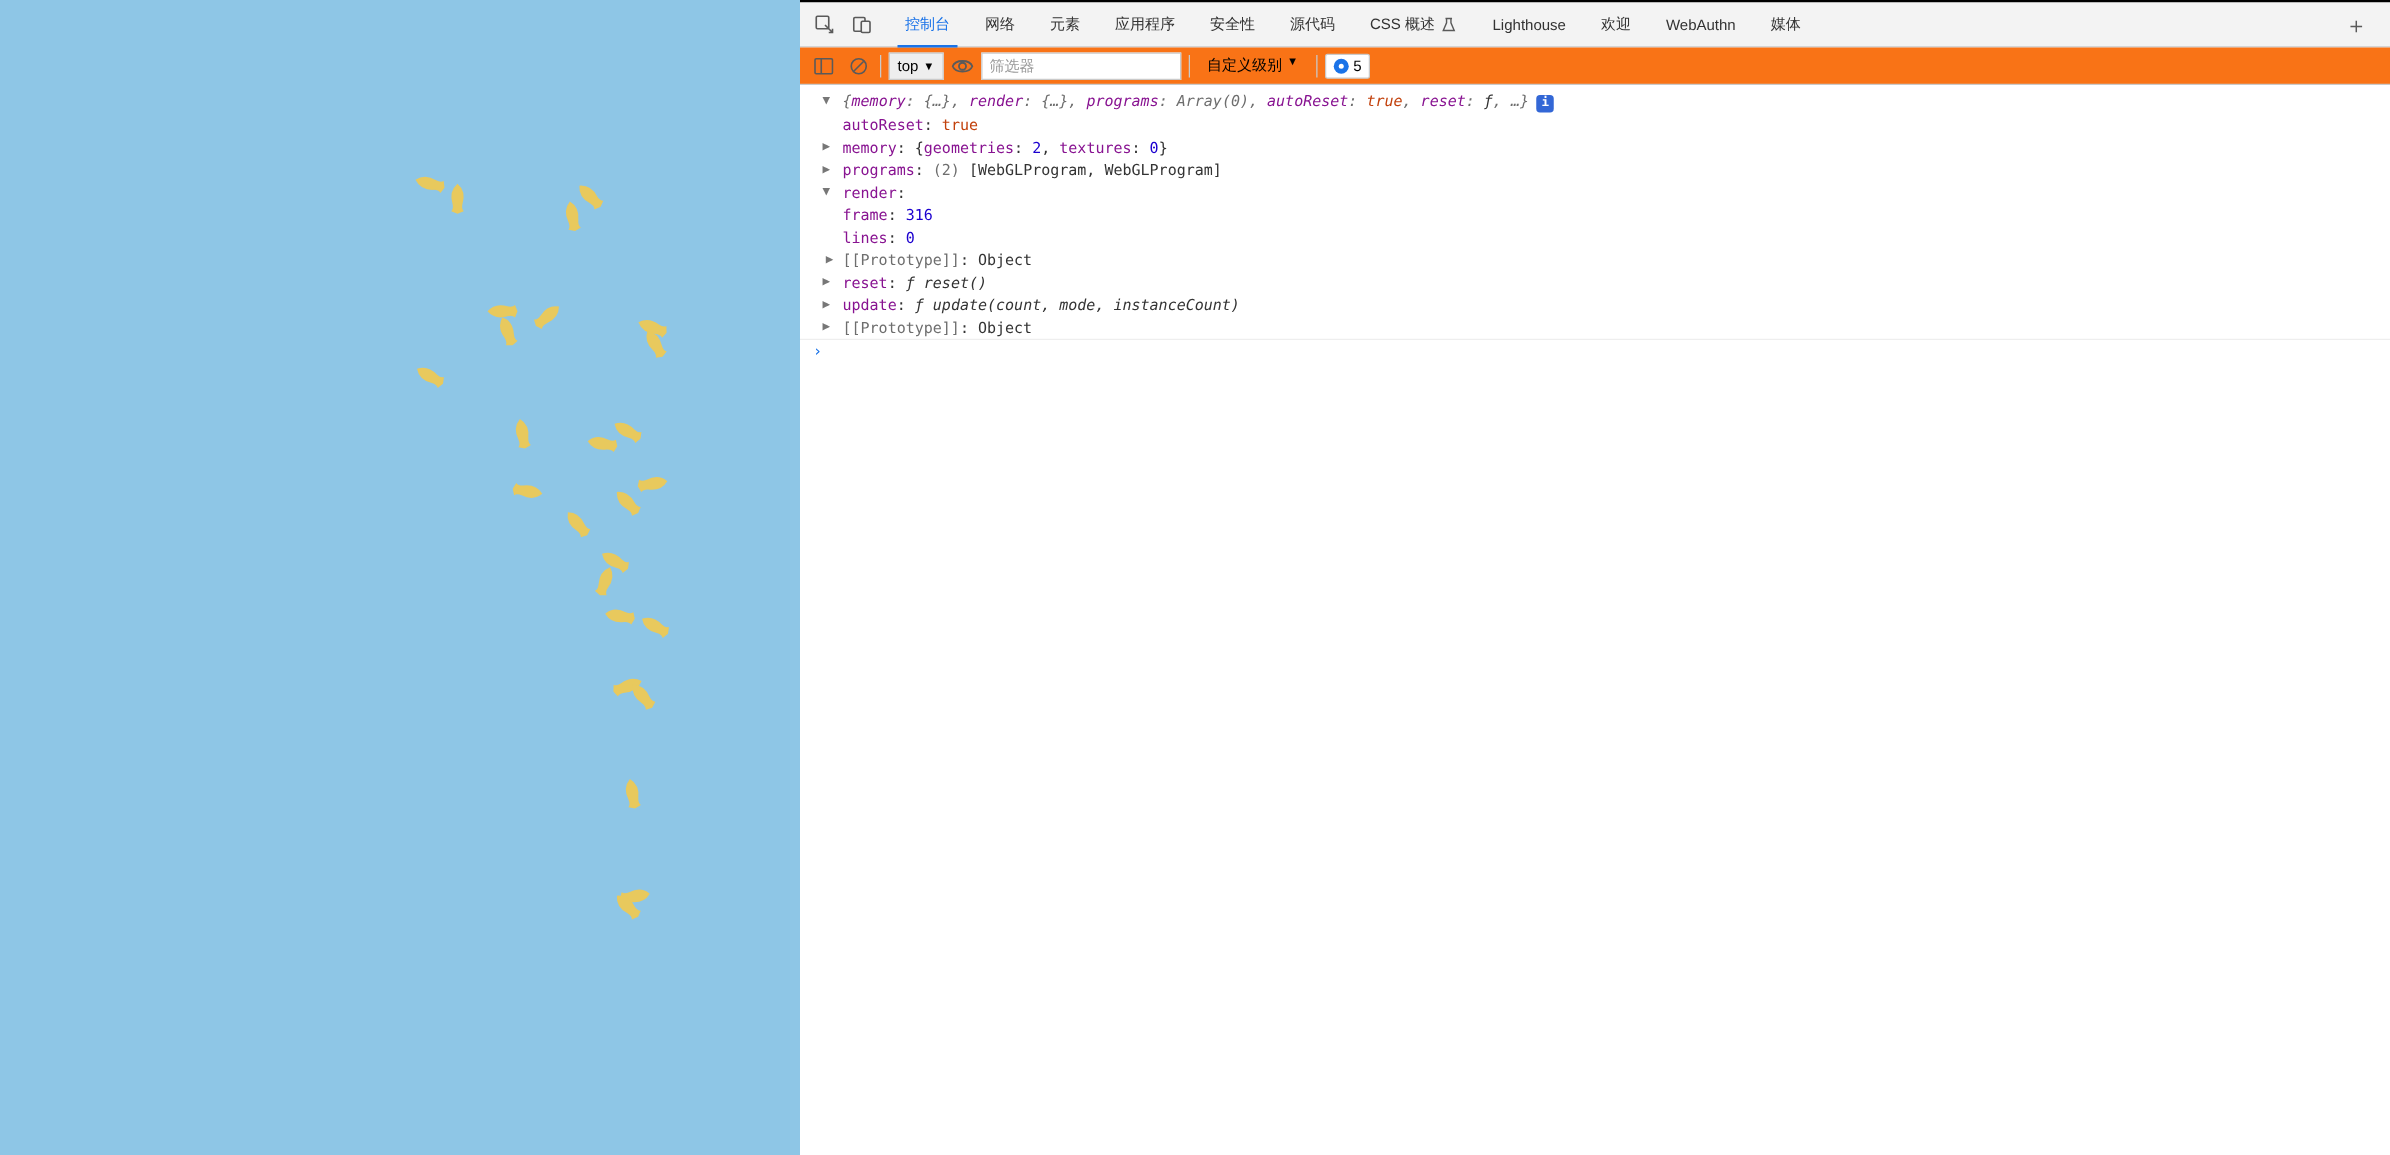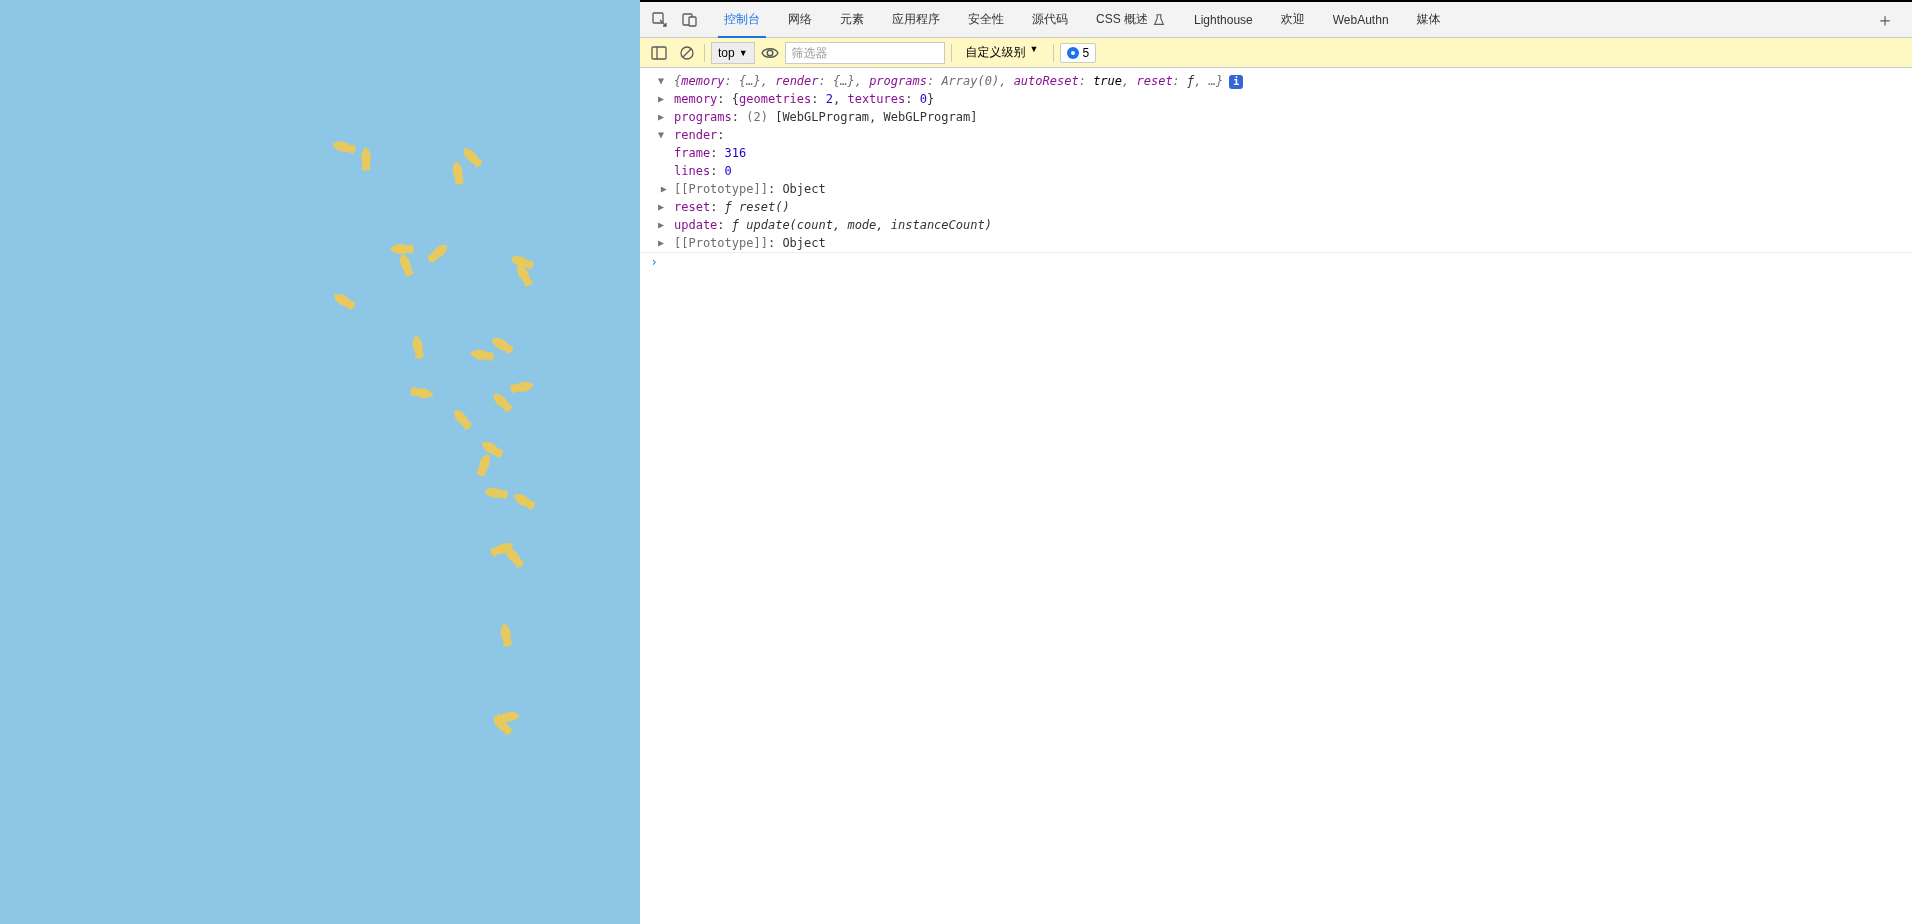--- a/index.html
+++ b/index.html
@@ -10,42 +10,42 @@
 .devtools { flex: 1; display: flex; flex-direction: column; background: #fff; border-top: 2px solid #000; }
 .tabs-bar { height: 36px; display: flex; align-items: center; border-bottom: 1px solid #cacaca; background: #f3f3f3; padding: 0 10px; gap: 2px; }
 .tab-icon { width: 20px; height: 20px; display: flex; align-items: center; justify-content: center; color: #5a5a5a; margin-right: 8px; }
 .tab-icon svg { width: 16px; height: 16px; }
 .tab { padding: 0 14px; height: 100%; display: flex; align-items: center; color: #333; cursor: default; position: relative; }
 .tab.active { color: #1a73e8; }
 .tab.active::after { content: ''; position: absolute; bottom: -1px; left: 8px; right: 8px; height: 2px; background: #1a73e8; }
 .tab-more { margin-left: auto; padding: 0 8px; color: #5a5a5a; font-size: 18px; }
 .tab-with-icon { display: flex; align-items: center; gap: 4px; }
 .flask-icon { width: 14px; height: 14px; }
-.toolbar { height: 30px; display: flex; align-items: center; border-bottom: 1px solid #cacaca; background: #fef9c3; padding: 0 8px; gap: 6px; }
+.toolbar { height: 30px; display: flex; align-items: center; border-bottom: 1px solid #cacaca; background: #f97316; padding: 0 8px; gap: 6px; }
 .toolbar-icon { width: 22px; height: 22px; display: flex; align-items: center; justify-content: center; color: #5a5a5a; }
 .toolbar-icon svg { width: 16px; height: 16px; }
 .vdiv { width: 1px; height: 18px; background: #cacaca; }
 .context-select { height: 22px; border: 1px solid #cacaca; background: #eee; padding: 0 6px; display: flex; align-items: center; gap: 4px; font-size: 12px; }
 .eye-icon { width: 18px; height: 18px; display: flex; align-items: center; justify-content: center; color: #5a5a5a; }
 .filter-input { height: 22px; border: 1px solid #cacaca; padding: 0 6px; width: 160px; font-size: 12px; background: #fff; outline: none; }
 .filter-input::placeholder { color: #999; }
 .level-select { display: flex; gap: 4px; padding: 0 8px; }
 .issue-badge { display: flex; align-items: center; gap: 4px; border: 1px solid #cacaca; padding: 0 6px; height: 20px; border-radius: 2px; background: #fff; }
 .issue-dot { width: 12px; height: 12px; border-radius: 50%; background: #1a73e8; display: flex; align-items: center; justify-content: center; }
 .issue-dot::after { content:''; width:4px; height:4px; background:#fff; border-radius:50%;}
 .console-body { flex: 1; font-family: Menlo, Consolas, monospace; font-size: 12px; padding: 4px 0; overflow: auto; position: relative; }
 .log-line { display: flex; padding: 1px 4px 1px 0; line-height: 16px; }
 .gutter { width: 34px; display: flex; justify-content: flex-end; padding-right: 6px; }
 .indent { display: inline-block; }
 .arrow { display: inline-block; width: 10px; color: #777; font-size: 10px; }
 .info-badge { background: #3367d6; color: #fff; border-radius: 3px; width: 14px; height: 14px; font-size: 10px; font-weight: bold; display: inline-flex; align-items: center; justify-content: center; margin-left: 6px; }
 .c-key { color: #881391; }
 .c-key-i { color: #881391; font-style: italic; }
 .c-num { color: #1c00cf; }
-.c-bool { color: #000000; }
+.c-bool { color: #c2410c; }
 .c-str { color: #333; }
 .c-gray { color: #6e6e6e; }
 .c-gray-i { color: #6e6e6e; font-style: italic; }
 .c-fn-i { font-style: italic; color: #333; }
 .c-punc { color: #333; }
 .prompt-line { display: flex; padding: 2px 4px; border-top: 1px solid #eee; }
 .prompt-arrow { color: #1a73e8; width: 20px; text-align: center; font-size: 12px; }
 </style>
 </head>
 <body>
@@ -207,20 +207,27 @@
       <div class="log-line">
         <div class="gutter">
           <span class="indent" style="width:0px"></span>
           <span class="arrow">▼</span>
         </div>
         <div><span class="c-gray-i">{<span class="c-key-i">memory</span>: <span class="c-gray-i">{…}</span>, <span class="c-key-i">render</span>: <span class="c-gray-i">{…}</span>, <span class="c-key-i">programs</span>: <span class="c-gray-i">Array(0)</span>, <span class="c-key-i">autoReset</span>: <span class="c-bool" style="font-style:italic">true</span>, <span class="c-key-i">reset</span>: <span class="c-fn-i">ƒ</span>, …}</span><span class="info-badge">i</span></div>
       </div>
       <div class="log-line">
         <div class="gutter">
           <span class="indent" style="width:14px"></span>
+          <span class="arrow"></span>
+        </div>
+        <div><span class="c-key">autoReset</span><span class="c-punc">: </span><span class="c-bool">true</span></div>
+      </div>
+      <div class="log-line">
+        <div class="gutter">
+          <span class="indent" style="width:14px"></span>
           <span class="arrow">▶</span>
         </div>
         <div><span class="c-key">memory</span><span class="c-punc">: </span><span class="c-punc">{</span><span class="c-key">geometries</span><span class="c-punc">: </span><span class="c-num">2</span><span class="c-punc">, </span><span class="c-key">textures</span><span class="c-punc">: </span><span class="c-num">0</span><span class="c-punc">}</span></div>
       </div>
       <div class="log-line">
         <div class="gutter">
           <span class="indent" style="width:14px"></span>
           <span class="arrow">▶</span>
         </div>
         <div><span class="c-key">programs</span><span class="c-punc">: </span><span class="c-gray">(2)</span> <span class="c-str">[WebGLProgram, WebGLProgram]</span></div>

